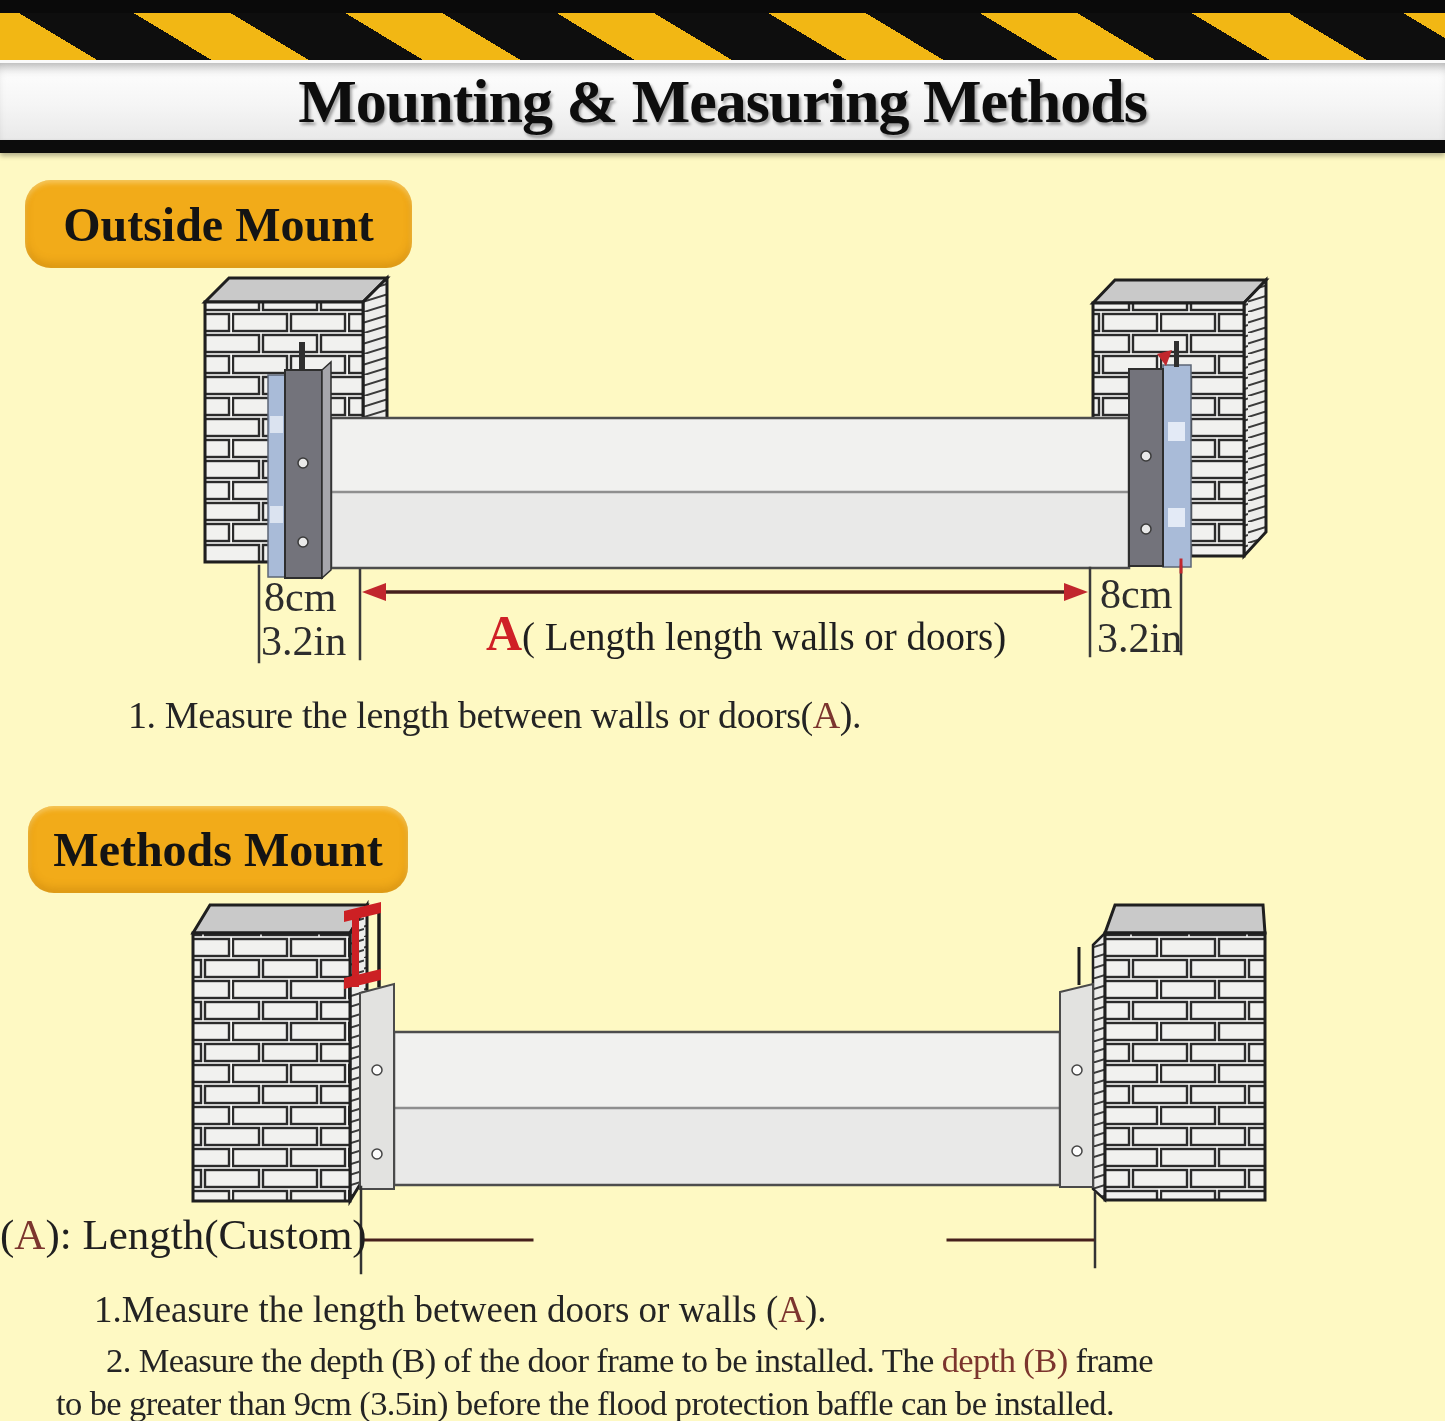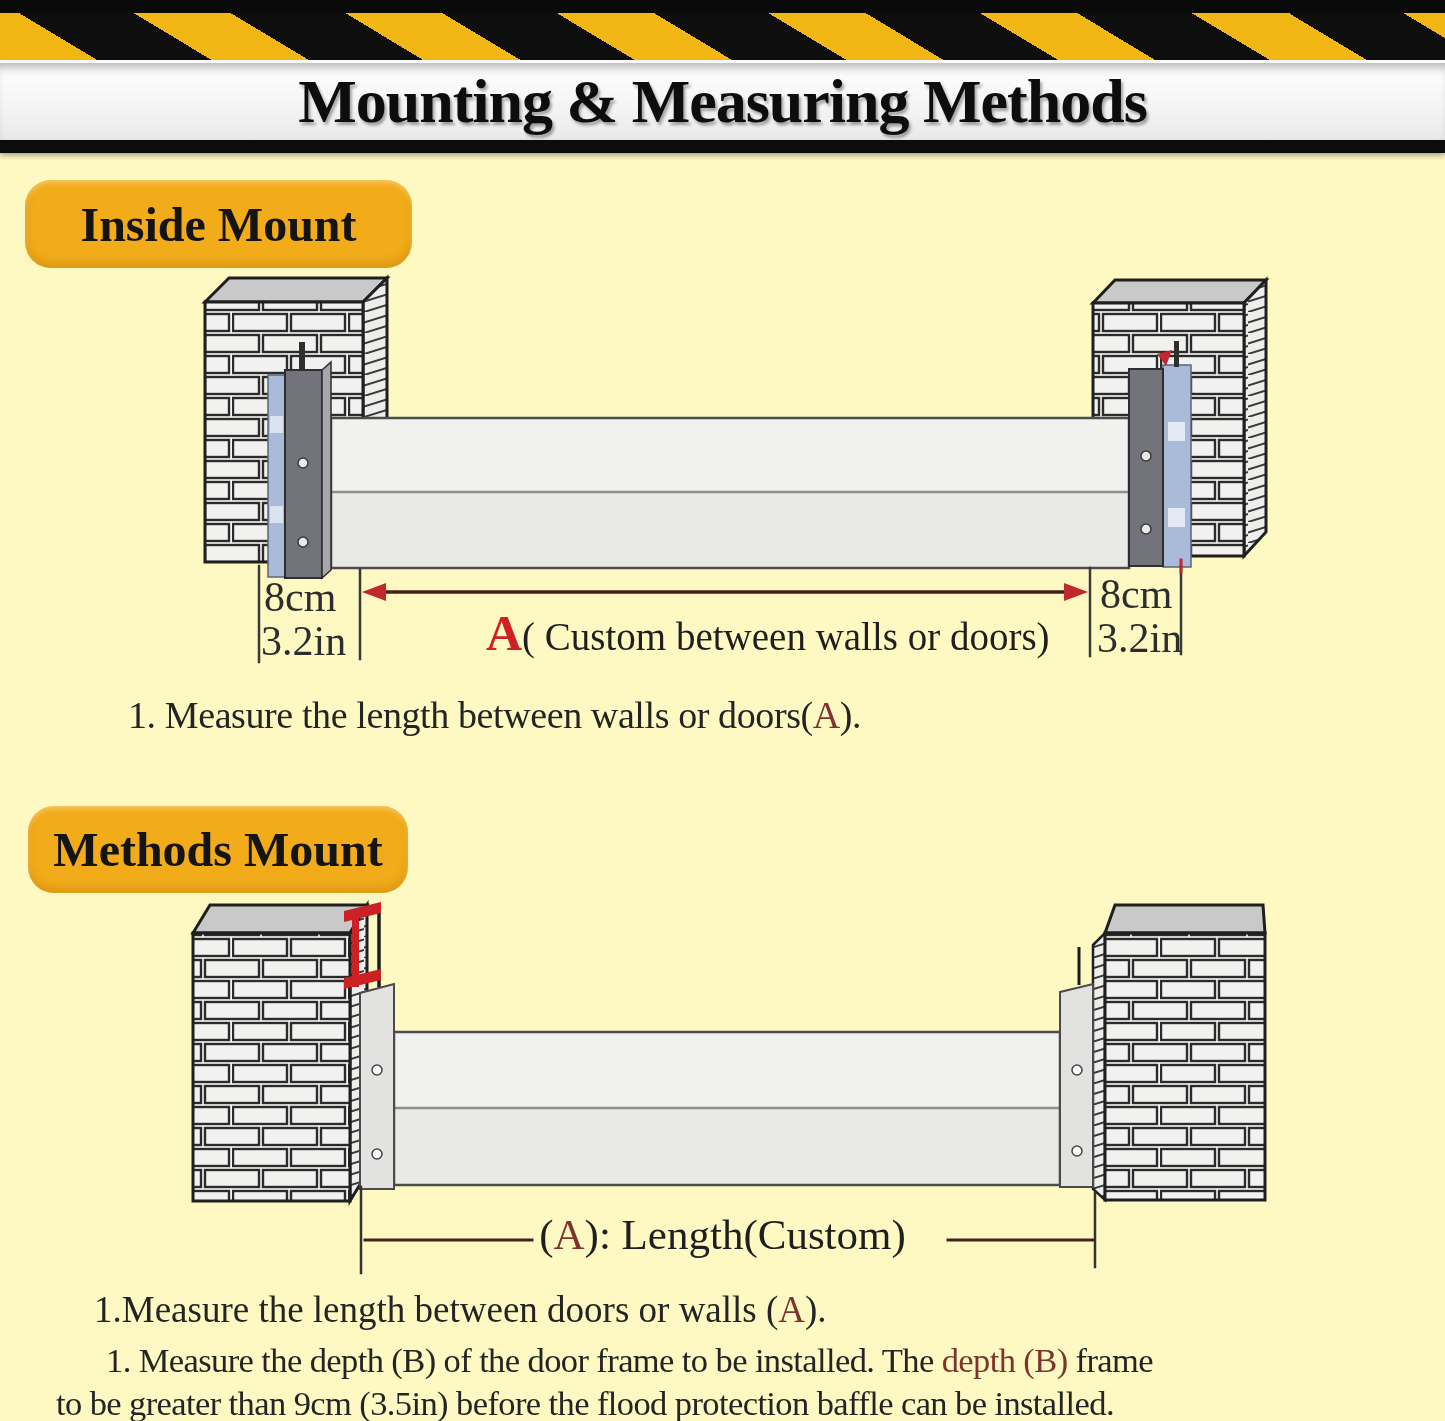--- a/index.html
+++ b/index.html
@@ -61,40 +61,40 @@
   .step{white-space:nowrap;color:#242424;line-height:1.15;}
   #out-step1{left:128px;top:694px;font-size:38px;letter-spacing:-0.4px;}
   #out-step2{left:128px;top:743px;font-size:38px;letter-spacing:-0.4px;}
   .maroon{color:#7c352e;}
 
   .depth-label{left:388px;top:916px;white-space:nowrap;line-height:1;}
   .depth-name{font-size:39px;color:#5e241f;}
   .depth-gt{font-size:54px;color:#2a2a2a;}
   .depth-val{font-size:46px;color:#8d2420;}
 
-  .len-label{left:0;top:1213px;width:1445px;text-align:center;
+  .len-label{left:0;top:1213px;width:1445px;text-align:left;
     font-size:43px;color:#1f1f1f;white-space:nowrap;line-height:1;}
 
   #in-step1{left:94px;top:1289px;font-size:37px;}
   #in-step2a{left:106px;top:1341px;font-size:34.5px;letter-spacing:-0.6px;}
   #in-step2b{left:56px;top:1384px;font-size:34.5px;letter-spacing:-0.6px;}
 </style>
 </head>
 <body>
 
 <div class="page">
 
   <div class="abs top-bar"></div>
   <div class="abs hazard"></div>
   <div class="abs title-band">
     <h1>Mounting &amp; Measuring Methods</h1>
   </div>
   <div class="abs title-underbar"></div>
 
-  <div class="abs badge badge-outside">Inside Mount</div>
+  <div class="abs badge badge-outside">Outside Mount</div>
   <div class="abs badge badge-inside">Methods Mount</div>
 
   <svg id="diagram1" class="abs diagram" viewBox="0 0 1445 400">
     <defs>
       <pattern id="bricks" width="116" height="42" patternUnits="userSpaceOnUse">
         <rect width="116" height="42" fill="#f7f7f6"></rect>
         <g stroke="#2b2b2b" stroke-width="2.4" fill="#f1f1ef">
           <rect x="1" y="2" width="54" height="17"></rect>
           <rect x="59" y="2" width="54" height="17"></rect>
           <rect x="-27" y="23" width="54" height="17"></rect>
@@ -160,21 +160,21 @@
       <polygon points="1088,322 1064,313 1064,331" fill="#c1272d"></polygon>
     </g>
   </svg>
 
   <div class="abs dim" id="dim-l-cm">8cm</div>
   <div class="abs dim" id="dim-l-in">3.2in</div>
   <div class="abs dim" id="dim-r-cm">8cm</div>
   <div class="abs dim" id="dim-r-in">3.2in</div>
 
   <div class="abs arrow-label">
-    <span class="red-a">A</span><span>( Custom between walls or doors)</span>
+    <span class="red-a">A</span><span>( Length length walls or doors)</span>
   </div>
 
   <div class="abs step" id="out-step1">
     <span>1. Measure the length between walls or doors(</span><span class="maroon">A</span><span>).</span>
   </div>
 
   <svg id="diagram2" class="abs diagram" viewBox="0 0 1445 380">
     <g>
       <polygon points="193,38 350,38 367,10 210,10" fill="#c9c9c9" stroke="#1f1f1f" stroke-width="3"></polygon>
       <polygon points="350,38 367,10 367,278 350,306" fill="url(#hatch)" stroke="#1f1f1f" stroke-width="3"></polygon>
@@ -224,17 +224,17 @@
 
 
   <div class="abs len-label">
     <span>(</span><span class="maroon">A</span><span>): Length(Custom)</span>
   </div>
 
   <div class="abs step" id="in-step1">
     <span>1.Measure the length between doors or walls (</span><span class="maroon">A</span><span>).</span>
   </div>
   <div class="abs step" id="in-step2a">
-    <span>1. Measure the depth (B) of the door frame to be installed. The </span><span class="maroon">depth (B)</span><span> frame</span>
+    <span>2. Measure the depth (B) of the door frame to be installed. The </span><span class="maroon">depth (B)</span><span> frame</span>
   </div>
   <div class="abs step" id="in-step2b">to be greater than 9cm (3.5in) before the flood protection baffle can be installed.</div>
 
 </div>
 
 </body></html>

